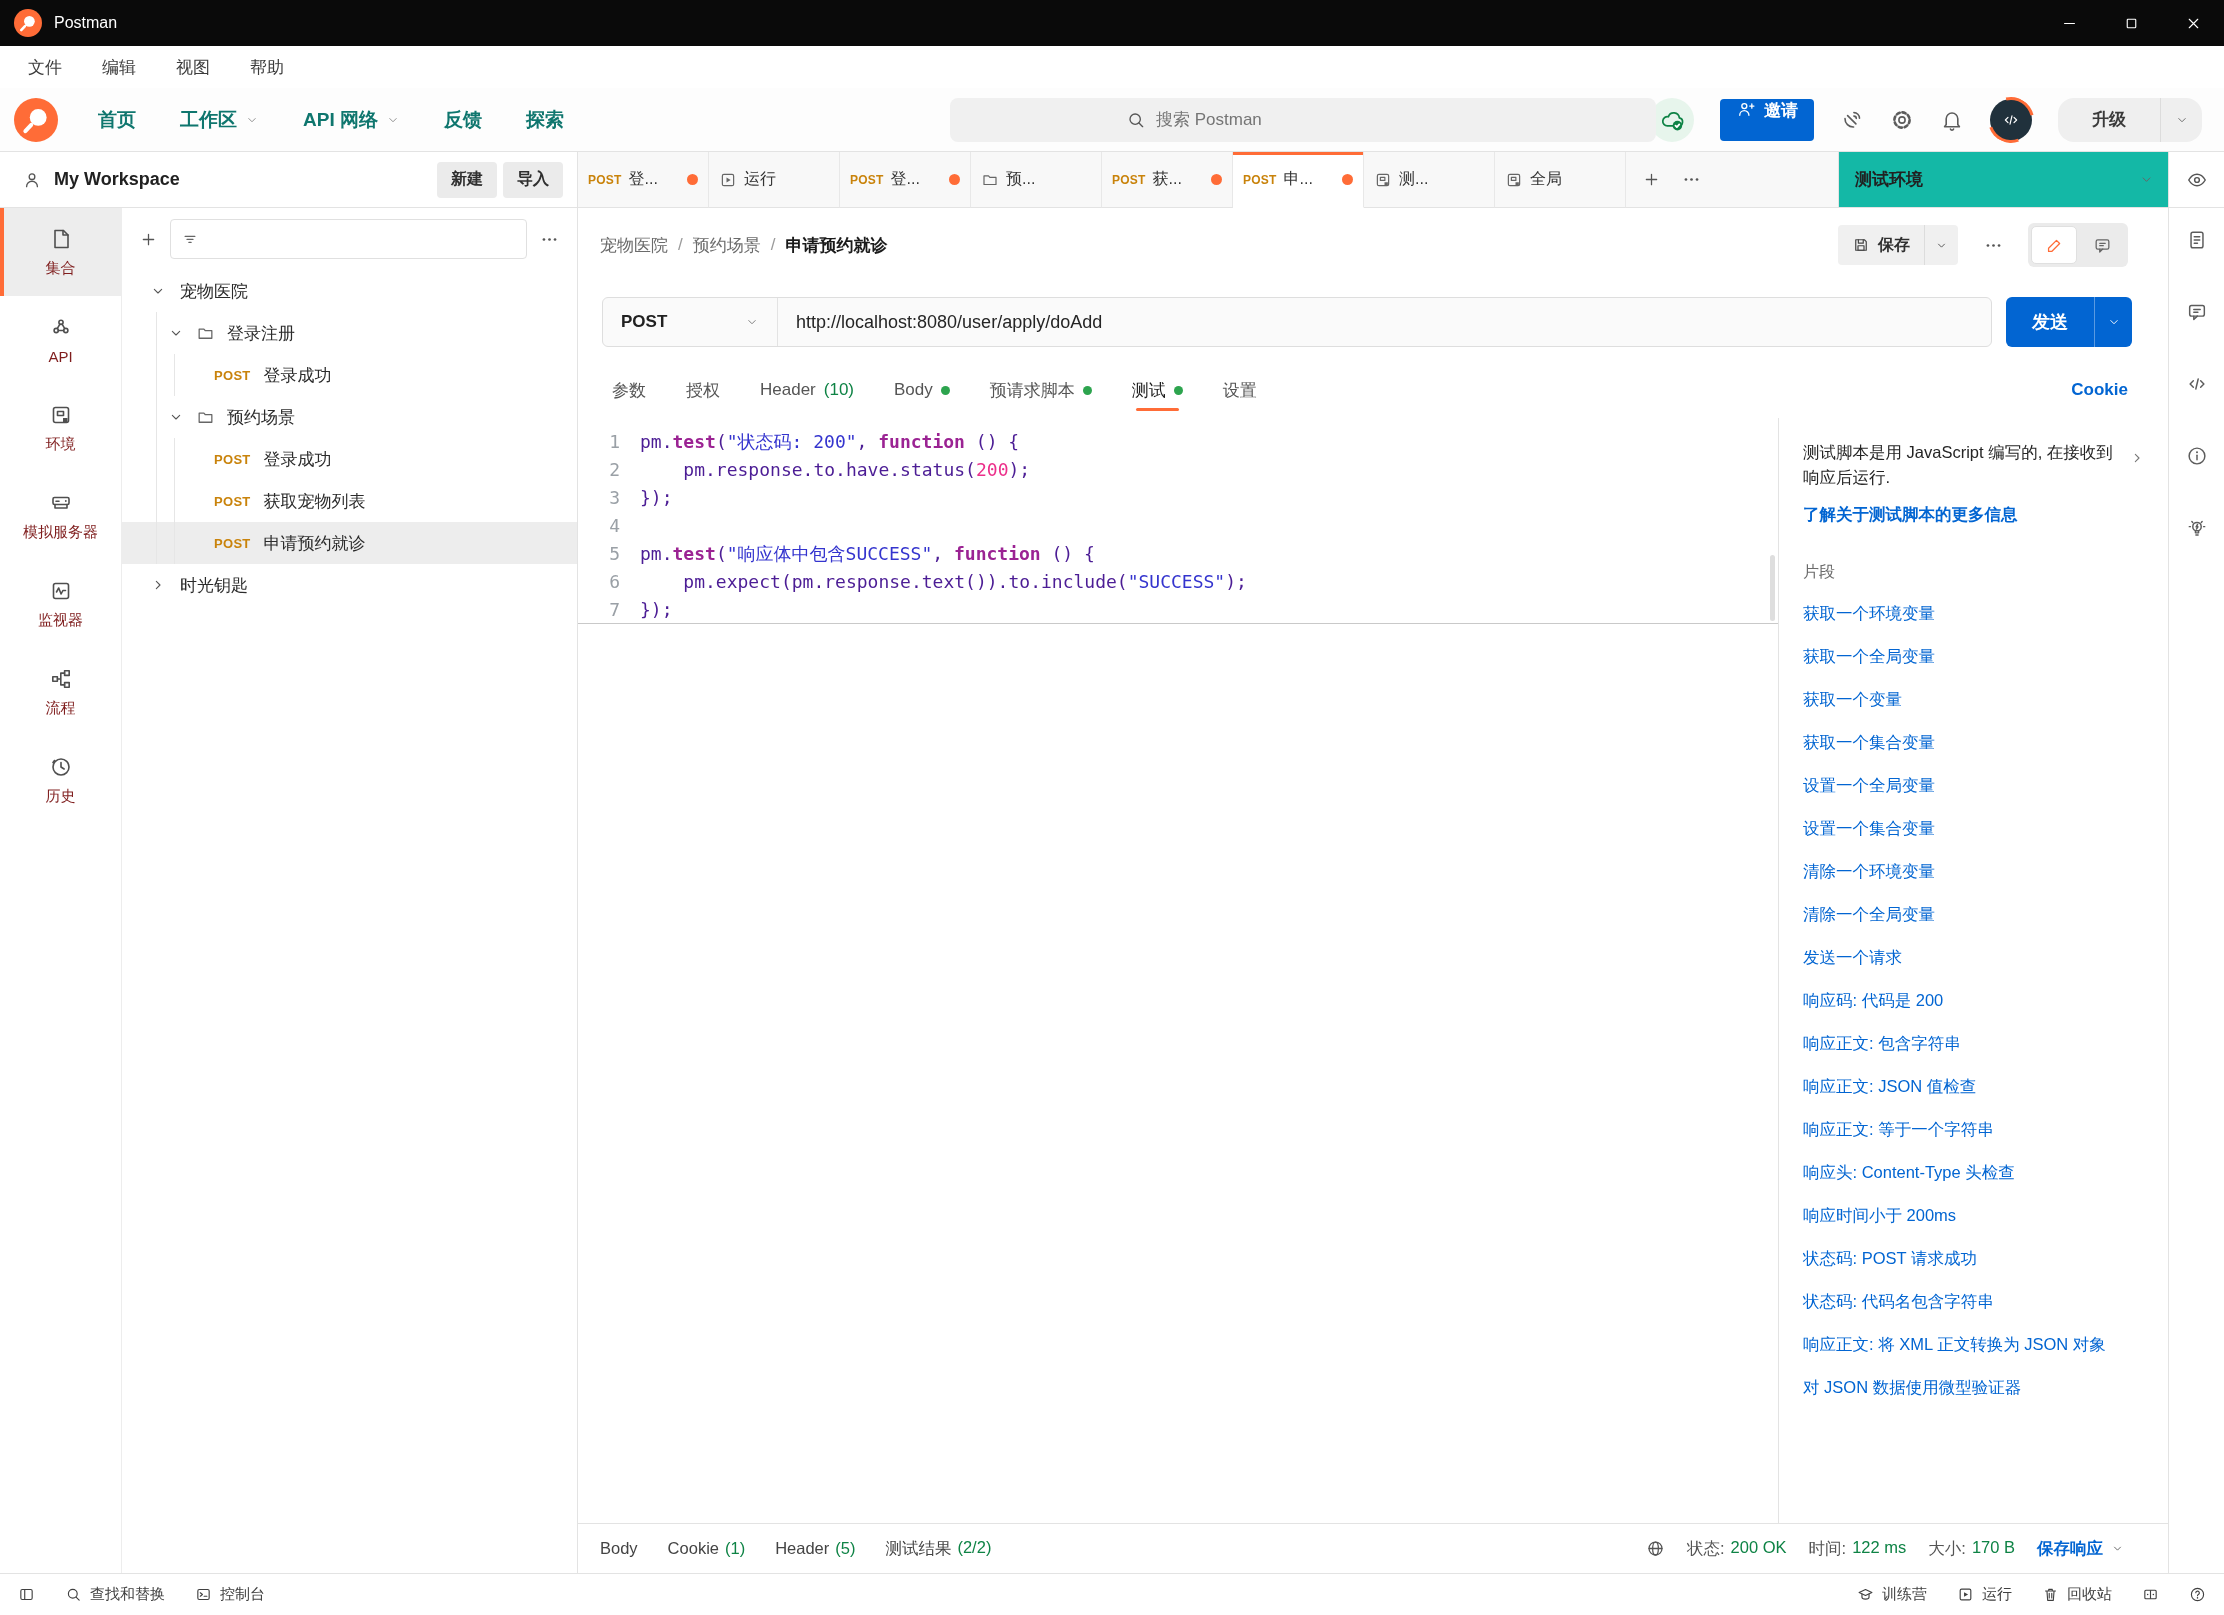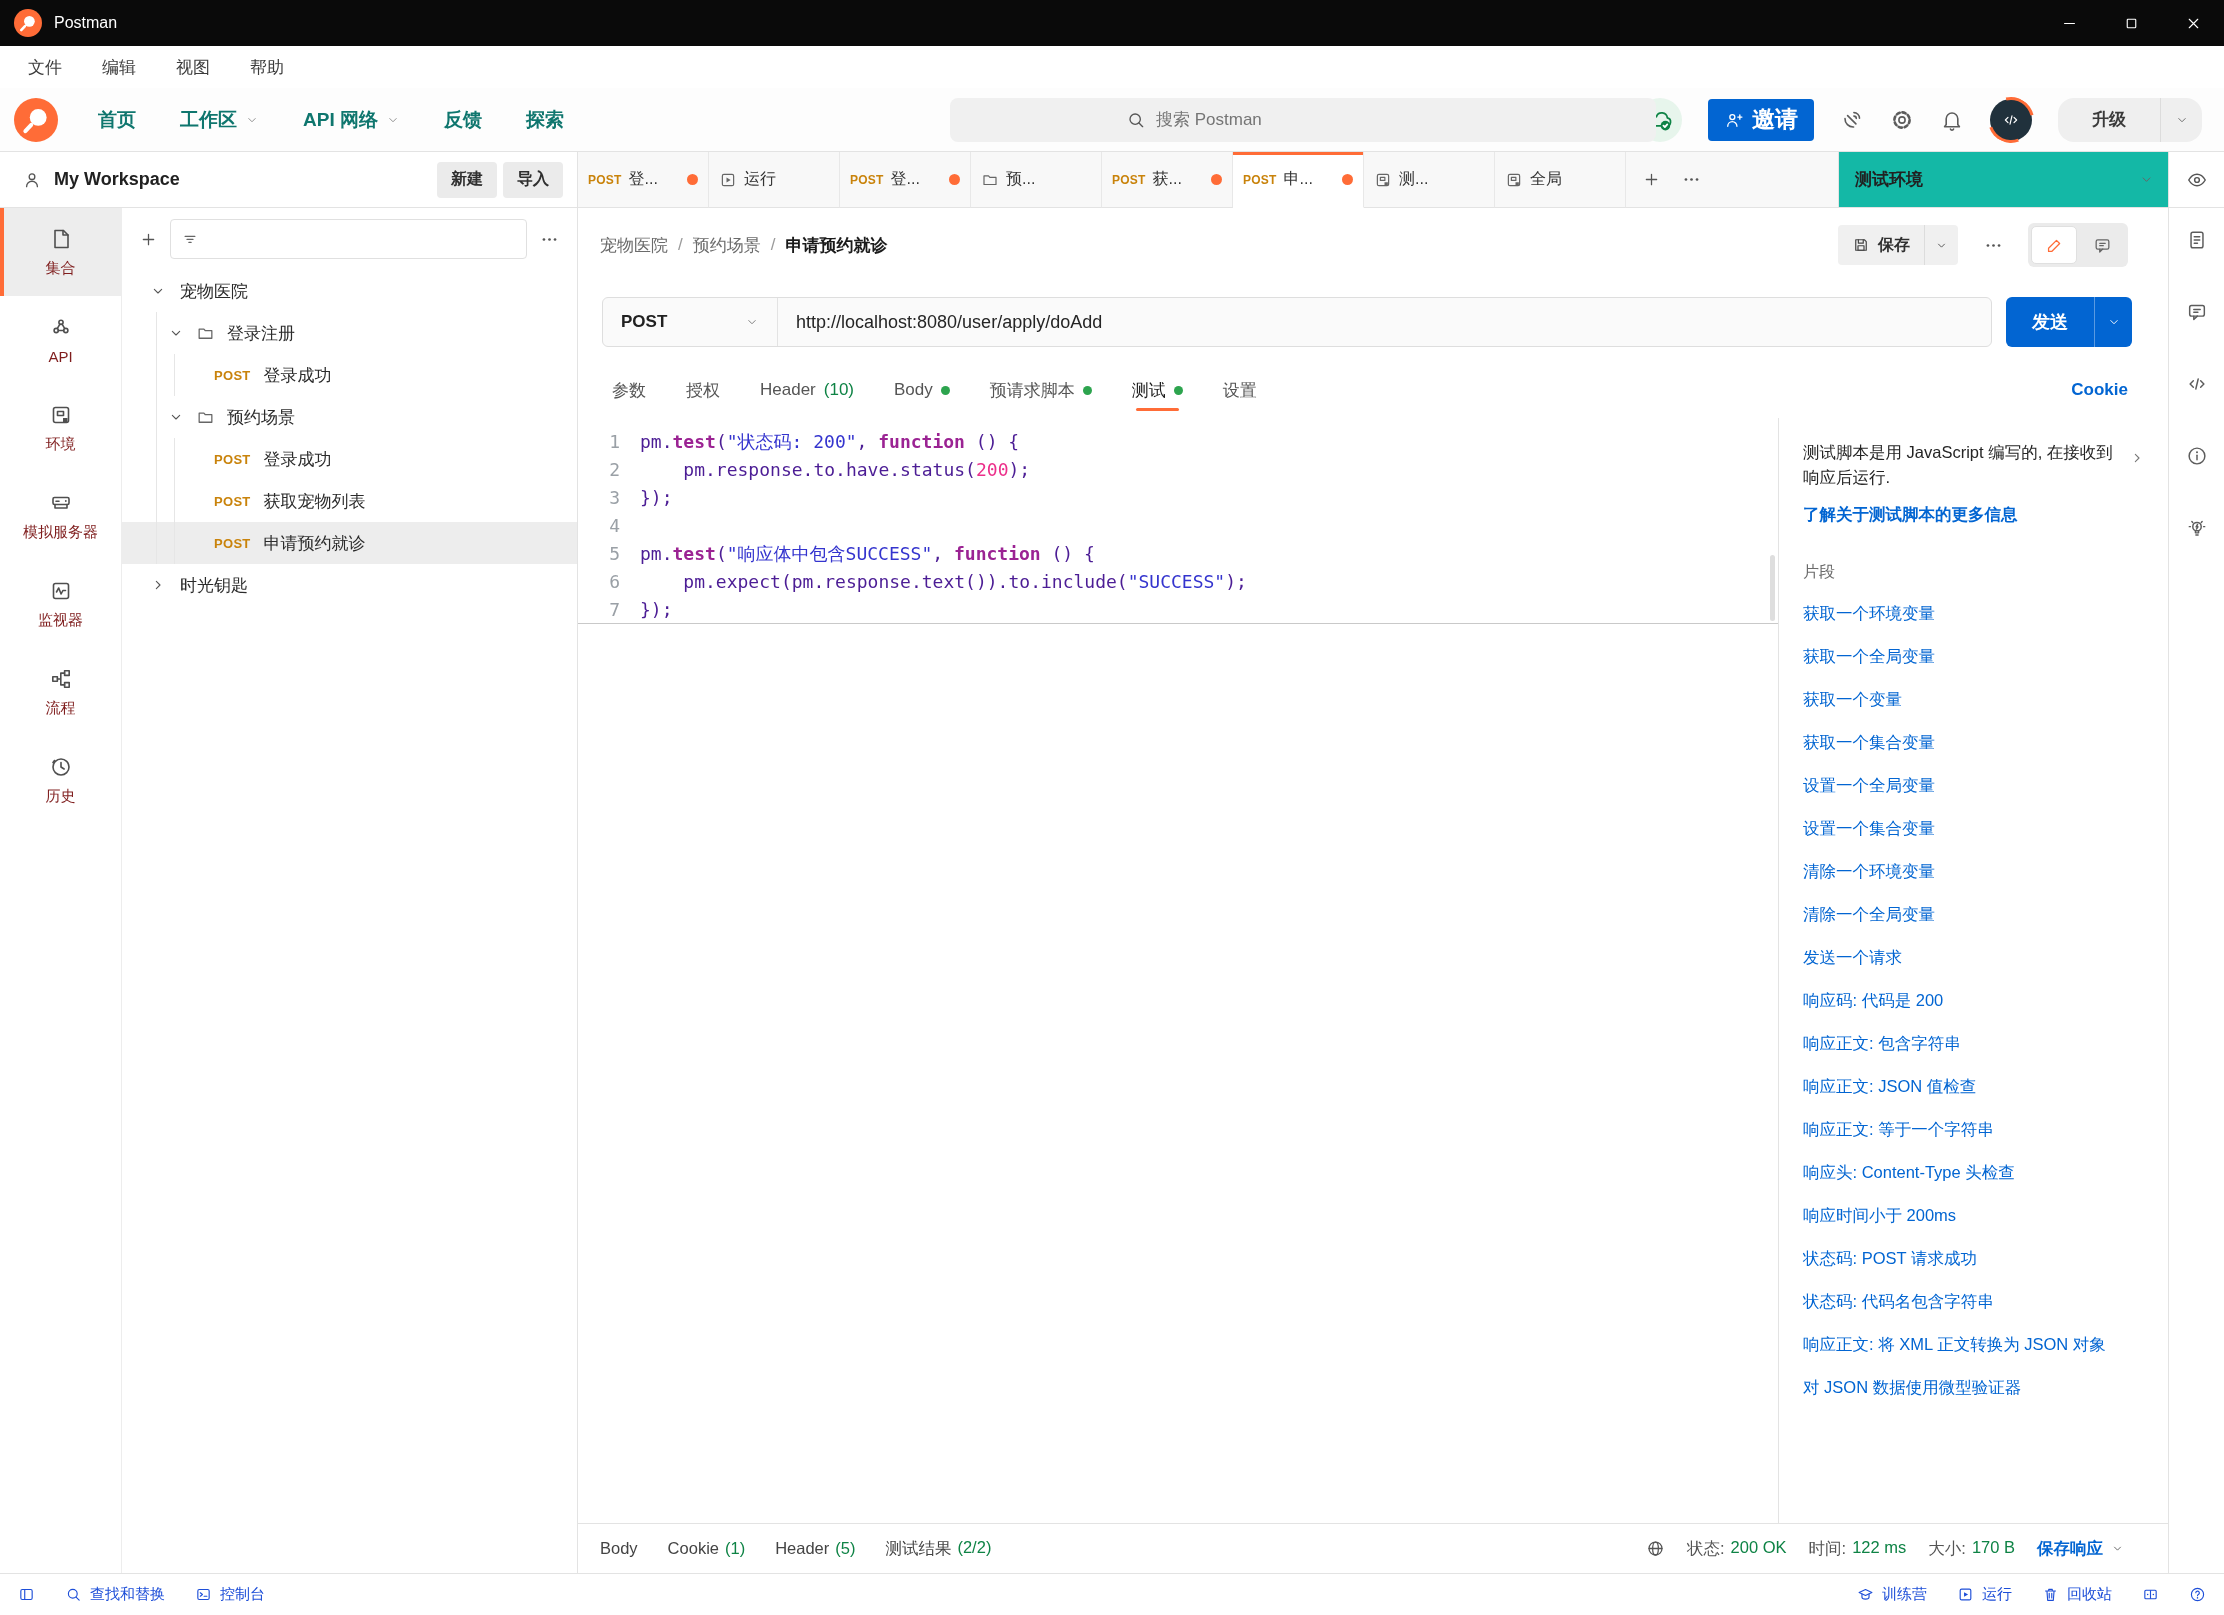--- a/index.html
+++ b/index.html
@@ -26,21 +26,21 @@
   .logo-lg{width:44px;height:44px;margin-left:14px}
   .navitems{display:flex;align-items:center;gap:44px;margin-left:40px;font-weight:700;color:#0f766e;font-size:19px}
   .navitem{display:flex;align-items:center;gap:8px}
   .navitem .ic{width:14px;height:14px;color:#8a8a8a}
   .searchbox{position:absolute;left:950px;top:10px;width:706px;height:44px;background:#f0f0f0;border-radius:8px;display:flex;align-items:center;padding:0 16px;color:#6e6e6e}
   .searchbox .ic{width:20px;height:20px;margin:0 10px 0 160px;color:#555}
   .searchbox input{border:none;outline:none;background:transparent;font-size:17px;color:#6e6e6e;font-family:inherit;width:300px}
   .nav-right{margin-left:auto;display:flex;align-items:center;gap:26px;padding-right:22px}
   .syncbadge{width:44px;height:44px;border-radius:50%;background:#e7f5ec;display:flex;align-items:center;justify-content:center;color:#0E8345}
   .syncbadge .ic{width:26px;height:26px}
-  .invite-btn{height:42px;padding:0 16px;border-radius:4px;background:#0265D2;color:#fff;font-weight:700;font-size:23px;display:flex;align-items:center;gap:8px;border:none}
+  .invite-btn{height:42px;padding:0 16px;border-radius:4px;background:#0265D2;color:#fff;font-weight:700;font-size:17px;display:flex;gap:8px;border:none}
   .invite-btn .ic{width:20px;height:20px}
   .navic{position:relative;width:24px;height:24px;color:#5c5c5c}
   .avatar{position:relative;width:42px;height:42px;border-radius:50%;background:#20313c;color:#fff;display:flex;align-items:center;justify-content:center}
   .avatar .ic{width:18px;height:18px}
   .avatar::before{content:'';position:absolute;inset:-2px;border-radius:50%;border:3px solid transparent;border-top-color:#FF6C37;transform:rotate(32deg)}
   .avatar::after{content:'';position:absolute;inset:-2px;border-radius:50%;border:3px solid transparent;border-top-color:#FF6C37;transform:rotate(205deg)}
   .upgrade-btn{height:44px;border-radius:16px;background:#efefef;display:flex;align-items:center;color:#3a3a3a;font-weight:700;font-size:17px}
   .upgrade-btn .txt{padding:0 34px}
   .upgrade-btn .chev{width:42px;height:100%;display:flex;align-items:center;justify-content:center;border-left:1px solid #dcdcdc;color:#666}
   .upgrade-btn .chev .ic{width:14px;height:14px}
@@ -164,21 +164,21 @@
   .stat{display:flex;gap:6px;color:#555}
   .stat .val{color:#0E8345}
   .save-resp{display:flex;align-items:center;gap:8px;color:#0265D2;font-weight:700}
   .save-resp .ic{width:13px;height:13px}
 
   .rightrail{width:56px;border-left:1px solid #e3e3e3;display:flex;flex-direction:column;align-items:center;color:#5c5c5c}
   .rr-item{height:64px;margin-bottom:8px;display:flex;align-items:center;justify-content:center;width:100%}
   .rr-item .ic{width:22px;height:22px}
 
   
-  .statusbar{flex:0 0 42px;border-top:1px solid #e3e3e3;display:flex;align-items:center;font-size:15px;color:#1d4ed8;padding:0 18px;background:#fff}
+  .statusbar{flex:0 0 42px;border-top:1px solid #e3e3e3;display:flex;align-items:center;font-size:15px;color:#404040;padding:0 18px;background:#fff}
   .sb-left,.sb-right{display:flex;align-items:center;gap:30px}
   .sb-right{margin-left:auto}
   .sb-item{display:flex;align-items:center;gap:8px}
   .sb-item .ic{width:17px;height:17px}
 </style>
 </head>
 <body>
 
 <div class="app">
 

